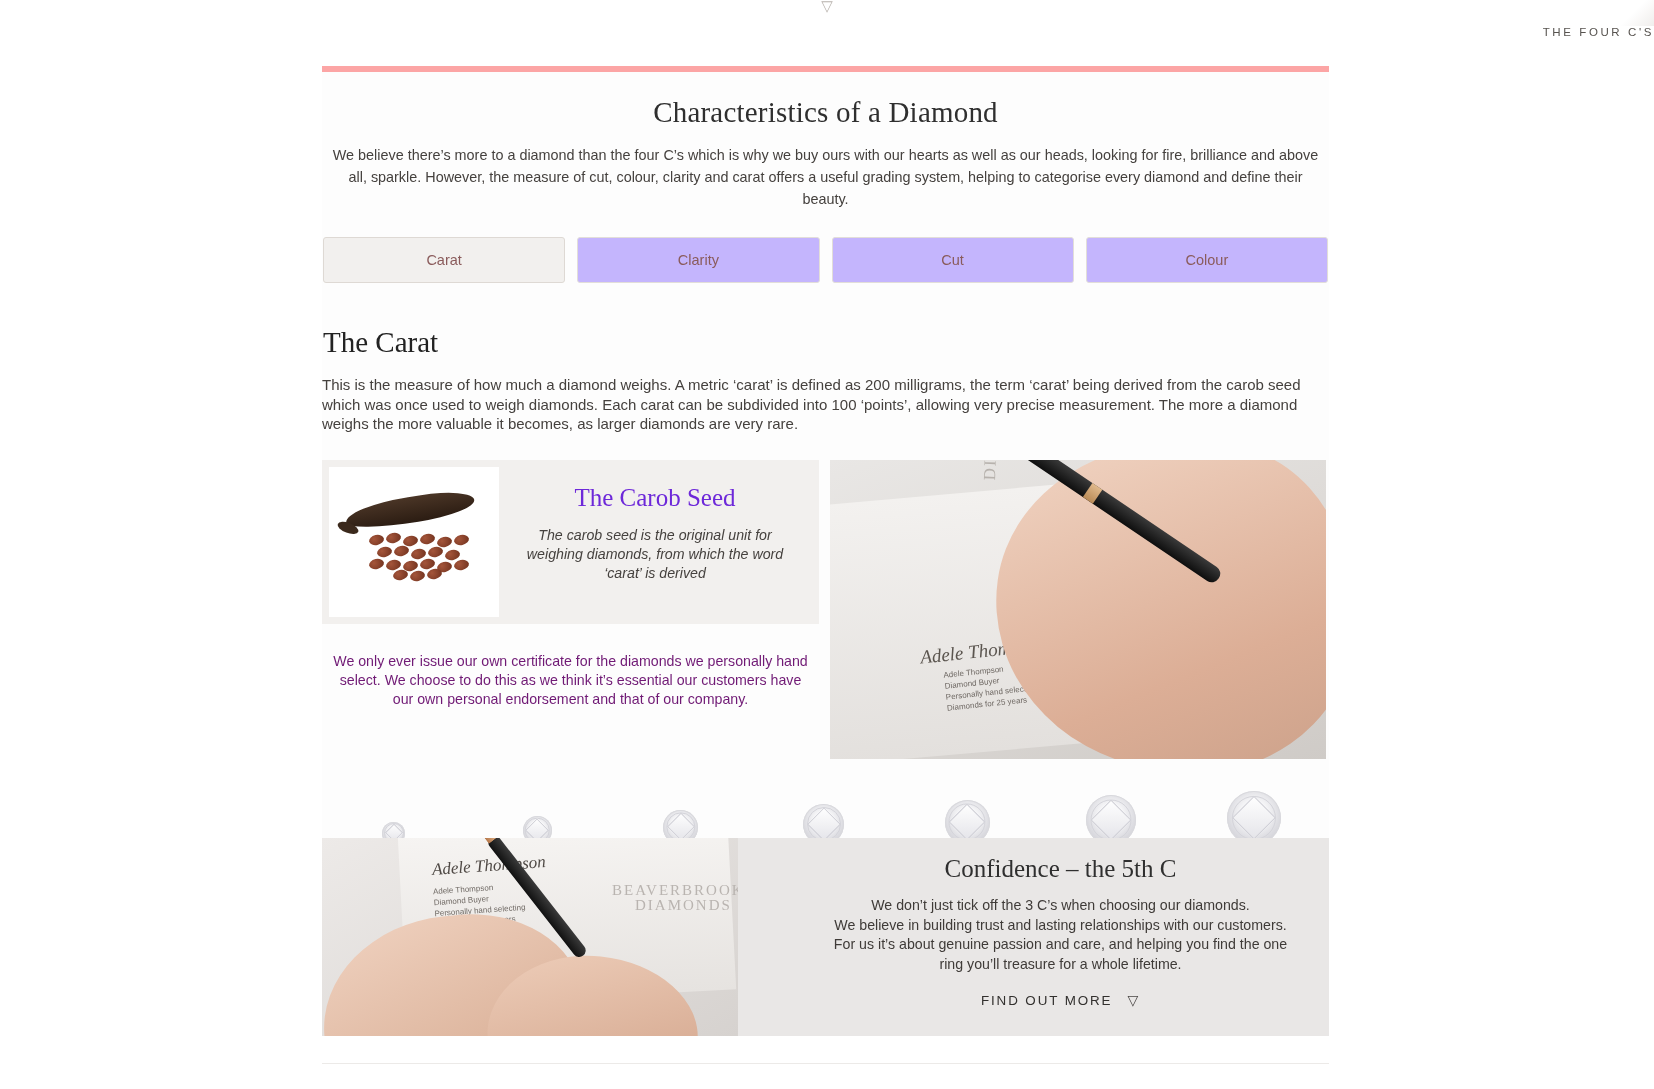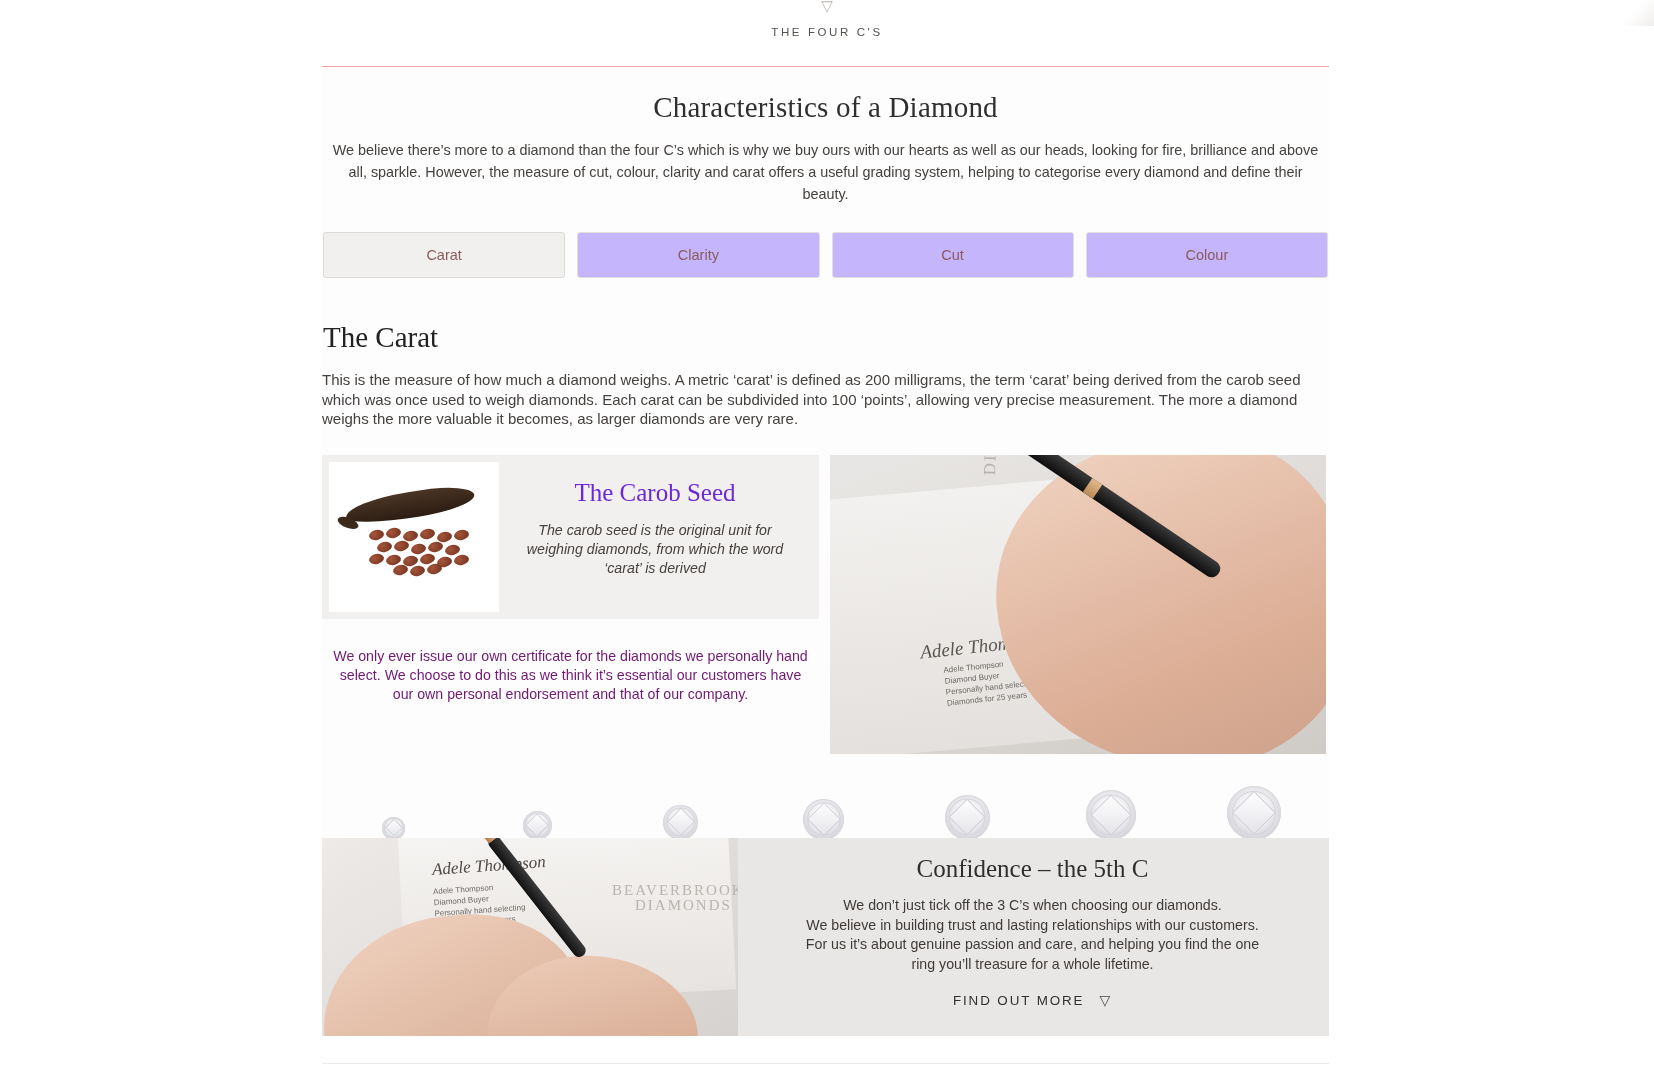--- a/index.html
+++ b/index.html
@@ -28,34 +28,34 @@
     color: #b9b3ae;
     font-size: 15px;
     line-height: 12px;
   }
 
   .eyebrow {
     position: absolute;
     top: 26px;
     left: 0;
     width: 100%;
-    text-align: center;
+    text-align: right;
     font-size: 11.5px;
     letter-spacing: 2.6px;
     color: #57534f;
     font-family: "Liberation Sans", sans-serif;
   }
 
   .panel {
     position: absolute;
     left: 322px;
     top: 66px;
     width: 1007px;
     background: #fdfdfd;
-    border-top: 1px solid #fca5a5;
+    border-top: 6px solid #fca5a5;
     padding-top: 16px;
   }
 
   h1.title {
     font-family: "Liberation Serif", serif;
     font-size: 29px;
     font-weight: 400;
     color: #2f2f2f;
     text-align: center;
     margin-top: 8px;
@@ -390,21 +390,21 @@
   .conf-photo .cpen .nib2 {
     position: absolute;
     left: -26px; top: 1px;
     width: 30px; height: 11px;
     background: linear-gradient(180deg,#e3b489,#b5774a);
     clip-path: polygon(0 50%, 30% 0, 100% 0, 100% 100%, 30% 100%);
   }
 
   .conf-text {
     position: absolute;
-    left: 422px; top: 0;
+    left: 450px; top: 0;
     width: 577px;
     height: 198px;
     text-align: center;
     padding-top: 17px;
   }
   .conf-text h3 {
     font-family: "Liberation Serif", serif;
     font-weight: 400;
     font-size: 25px;
     color: #2f2f2f;

